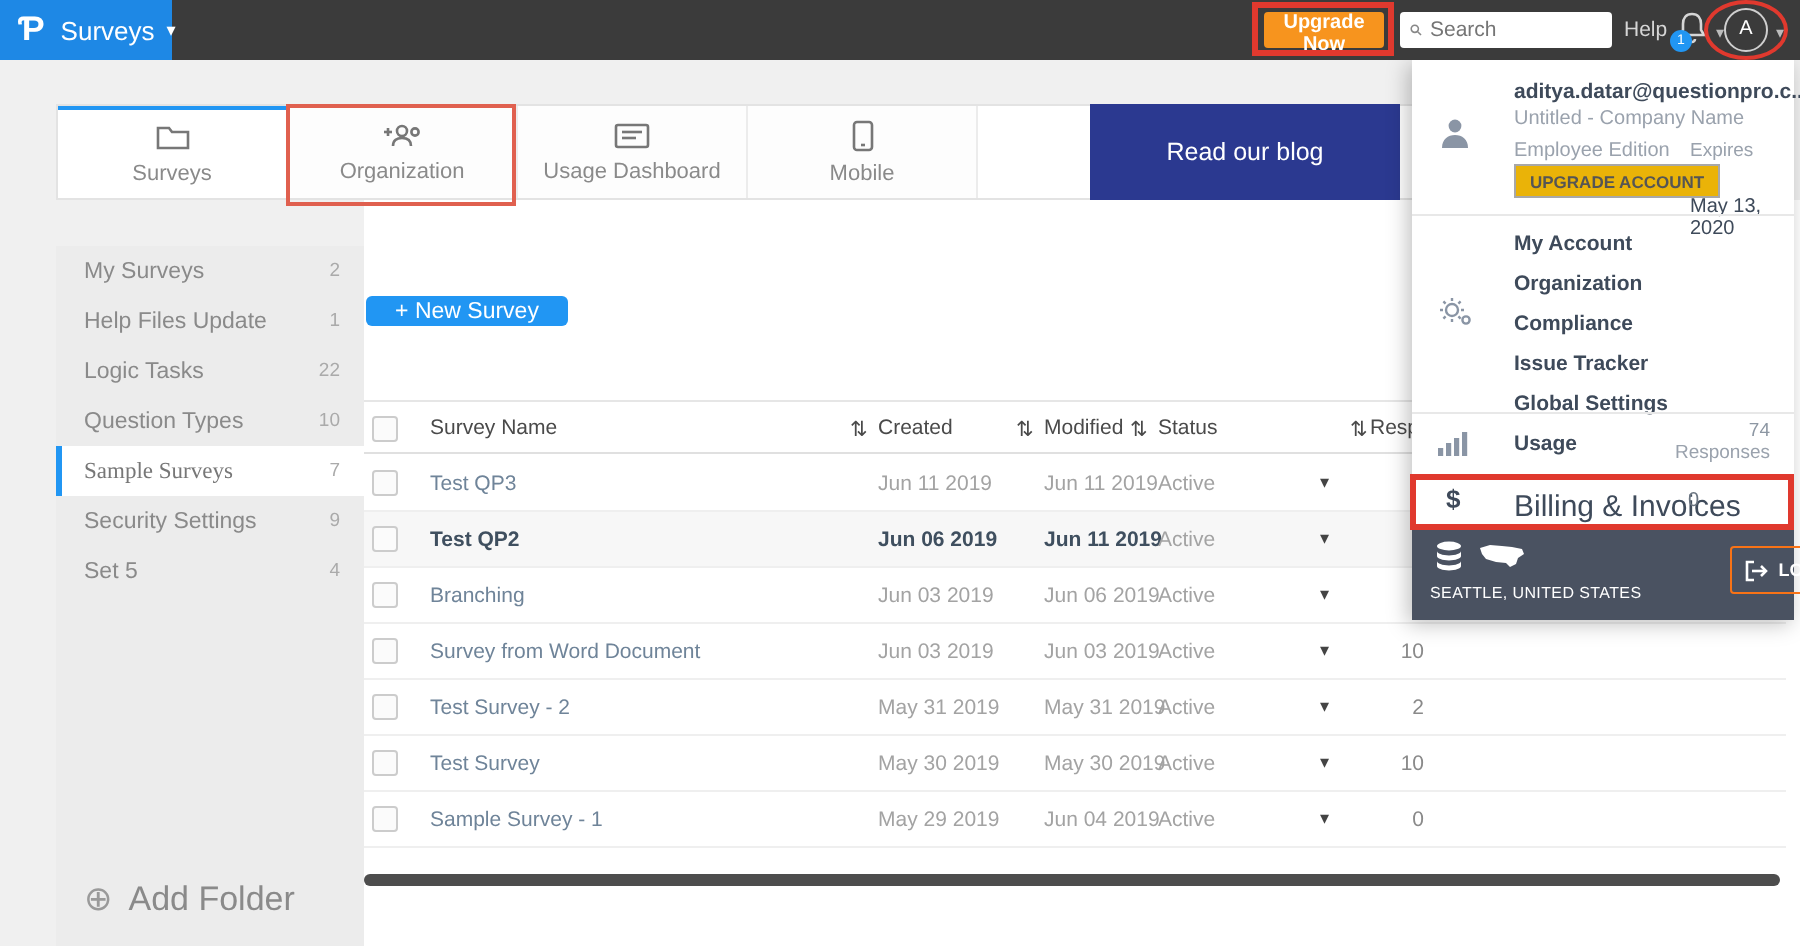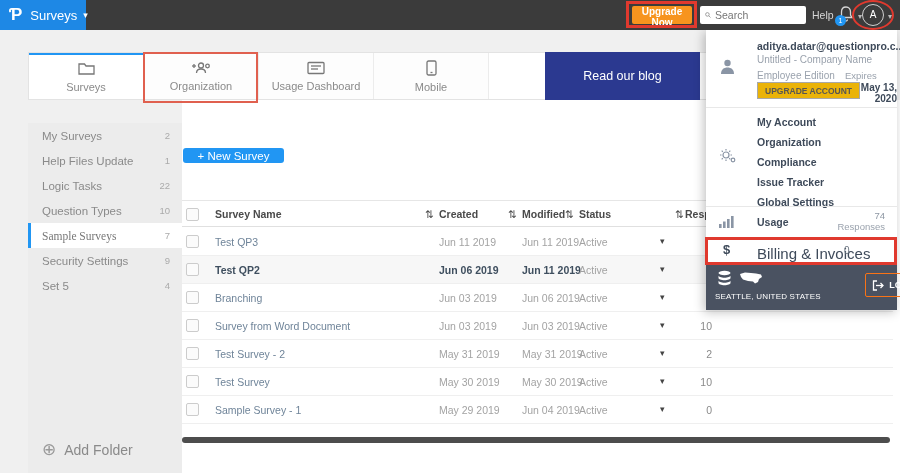--- a/index.html
+++ b/index.html
@@ -32,28 +32,28 @@
 
   
   .sidebar { position:absolute; left:28px; top:123px; width:154px; height:350px; background:#ececec; z-index:4; }
   .side-item { position:relative; height:25px; display:flex; align-items:center; justify-content:space-between; padding:0 12px 0 14px; cursor:pointer; }
   .side-item .slabel { font-size:11.5px; color:#8a8a8a; }
   .side-item .scount { font-size:9.5px; color:#aaa; }
   .side-item.active { background:#fff; border-left:3px solid #2196f3; padding-left:11px; }
   .side-item.active .slabel { color:#777;font-family:Liberation Serif, serif; }
   .add-folder { position:absolute; left:14px; bottom:13px; display:flex; align-items:center; gap:8px; cursor:pointer; }
   .add-folder .plus { font-size:17px; color:#9a9a9a; }
-  .add-folder .aflabel { font-size:14px; color:#8a8a8a; }
+  .add-folder .aflabel { font-size:17px; color:#8a8a8a; }
 
   
   .content { position:absolute; left:182px; top:100px; width:718px; height:373px; background:#fff; z-index:3; }
   .new-survey-btn { position:absolute; left:183px; top:148px; width:101px; height:15px; background:#2196f3; border:none; border-radius:3px; color:#fff; font-size:11.5px; font-family:"Liberation Sans",sans-serif; cursor:pointer; z-index:10; }
 
   .thead { position:absolute; left:182px; top:200px; width:711px; height:27px; border-top:1px solid #e6e6e6; border-bottom:1px solid #e0e0e0; z-index:10; }
-  .thead span { position:absolute; top:7px; font-size:10.5px; font-weight:bold; color:#4a4a4a; }
+  .thead span { position:absolute; top:7px; font-size:10.5px; font-weight:normal; color:#4a4a4a; }
   .sort { color:#c0c0c0; font-size:9px; font-weight:normal !important; cursor:pointer; }
   .row { position:absolute; left:182px; width:711px; height:28px; border-bottom:1px solid #efefef; z-index:10; cursor:pointer; }
   .row span { position:absolute; top:8px; font-size:10.5px; }
   .row .c-name { color:#6f8499; }
   .row .c-date { color:#a3a3a3; }
   .row .c-status { color:#a3a3a3; }
   .row .c-caret { color:#444; font-size:9px; cursor:pointer; }
   .row .c-resp { color:#8a8a8a; width:40px; text-align:right; }
   .row.emph { background:#f7f7f7; }
   .row.emph .c-name, .row.emph .c-date { color:#3f4f5f; font-weight:bold; }
@@ -69,21 +69,21 @@
   .hscroll { position:absolute; left:182px; top:437px; width:708px; height:6px; background:#4d4d4d; border-radius:3px; z-index:12; cursor:pointer; }
 
   
   .panel { position:absolute; left:706px; top:30px; width:191px; height:280px; background:#fff; box-shadow:-2px 2px 10px rgba(0,0,0,.25); z-index:40; }
   .panel .p-email { position:absolute; left:51px; top:10px; font-size:10.5px; font-weight:bold; color:#3e4a5a; }
   .panel .p-company { position:absolute; left:51px; top:24px; font-size:10px; color:#9aa2ad; }
   .panel .p-person { position:absolute; left:13px; top:28px; }
   .panel .p-edition { position:absolute; left:51px; top:40px; font-size:10px; color:#9aa2ad; }
   .panel .p-upgrade { position:absolute; left:51px; top:52px; height:17px; padding:0 7px; background:#eab308; border:1px solid #a8a8a8; font-size:8.5px; font-weight:bold; color:#555; font-family:"Liberation Sans",sans-serif; cursor:pointer; }
   .panel .p-expires { position:absolute; left:139px; top:40px; font-size:9.5px; color:#9aa2ad; }
-  .panel .p-expdate { position:absolute; left:139px; top:52px; font-size:10px; font-weight:bold; color:#3e4a5a;text-align:right; }
+  .panel .p-expdate { position:absolute; left:139px; top:68px; font-size:10px; font-weight:normal; color:#3e4a5a; }
   .panel .p-div1 { position:absolute; left:0; top:77px; width:191px; border-top:1px solid #e8e8e8; }
   .menu-item { position:absolute; left:51px; width:120px; height:18px; font-size:10.5px; font-weight:bold; color:#3e4a5a; cursor:pointer; }
   .panel .p-gears { position:absolute; left:13px; top:118px; }
   .panel .p-div2 { position:absolute; left:0; top:176px; width:191px; border-top:1px solid #e8e8e8; }
   .usage-row { position:absolute; left:0; top:177px; width:191px; height:30px; cursor:pointer; }
   .usage-row .u-icon { position:absolute; left:13px; top:8px; }
   .usage-row .u-label { position:absolute; left:51px; top:9px; font-size:10.5px; font-weight:bold; color:#3e4a5a; }
   .usage-row .u-val { position:absolute; right:12px; top:3px; font-size:9.5px; color:#8d97a3; text-align:right; }
   .usage-row .u-unit { position:absolute; right:12px; top:14px; font-size:9.5px; color:#9aa2ad; text-align:right; }
   .billing-row { position:absolute; left:0; top:208px; width:191px; height:25px; cursor:pointer; }

